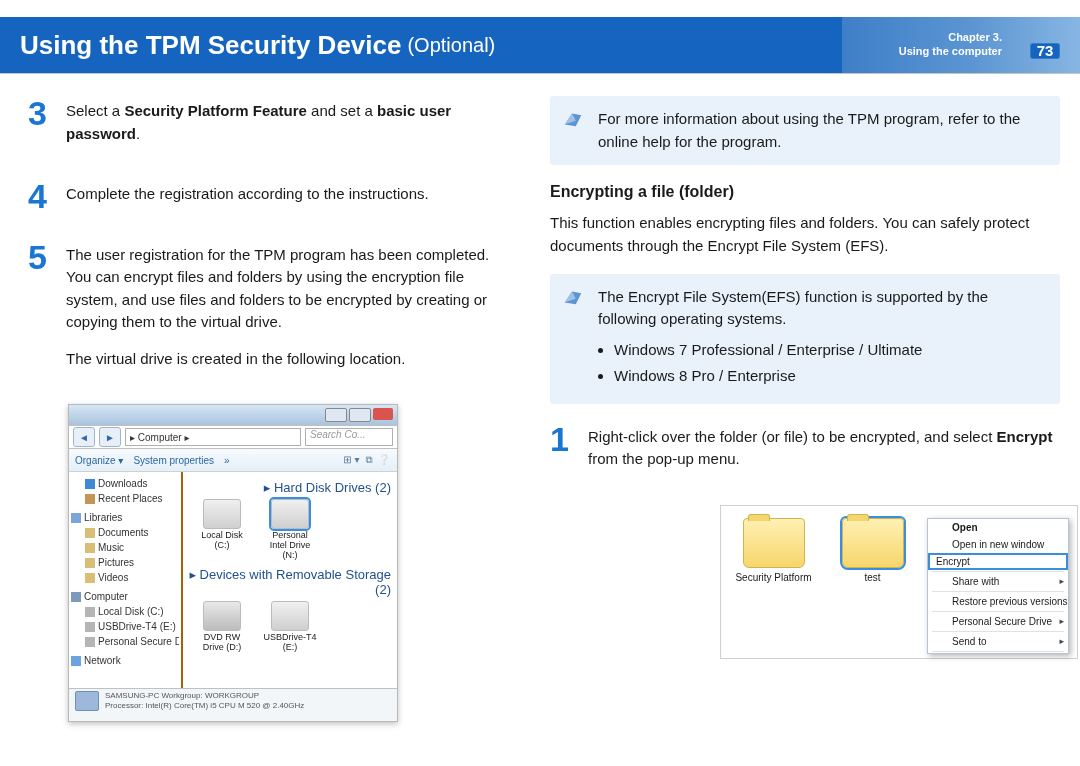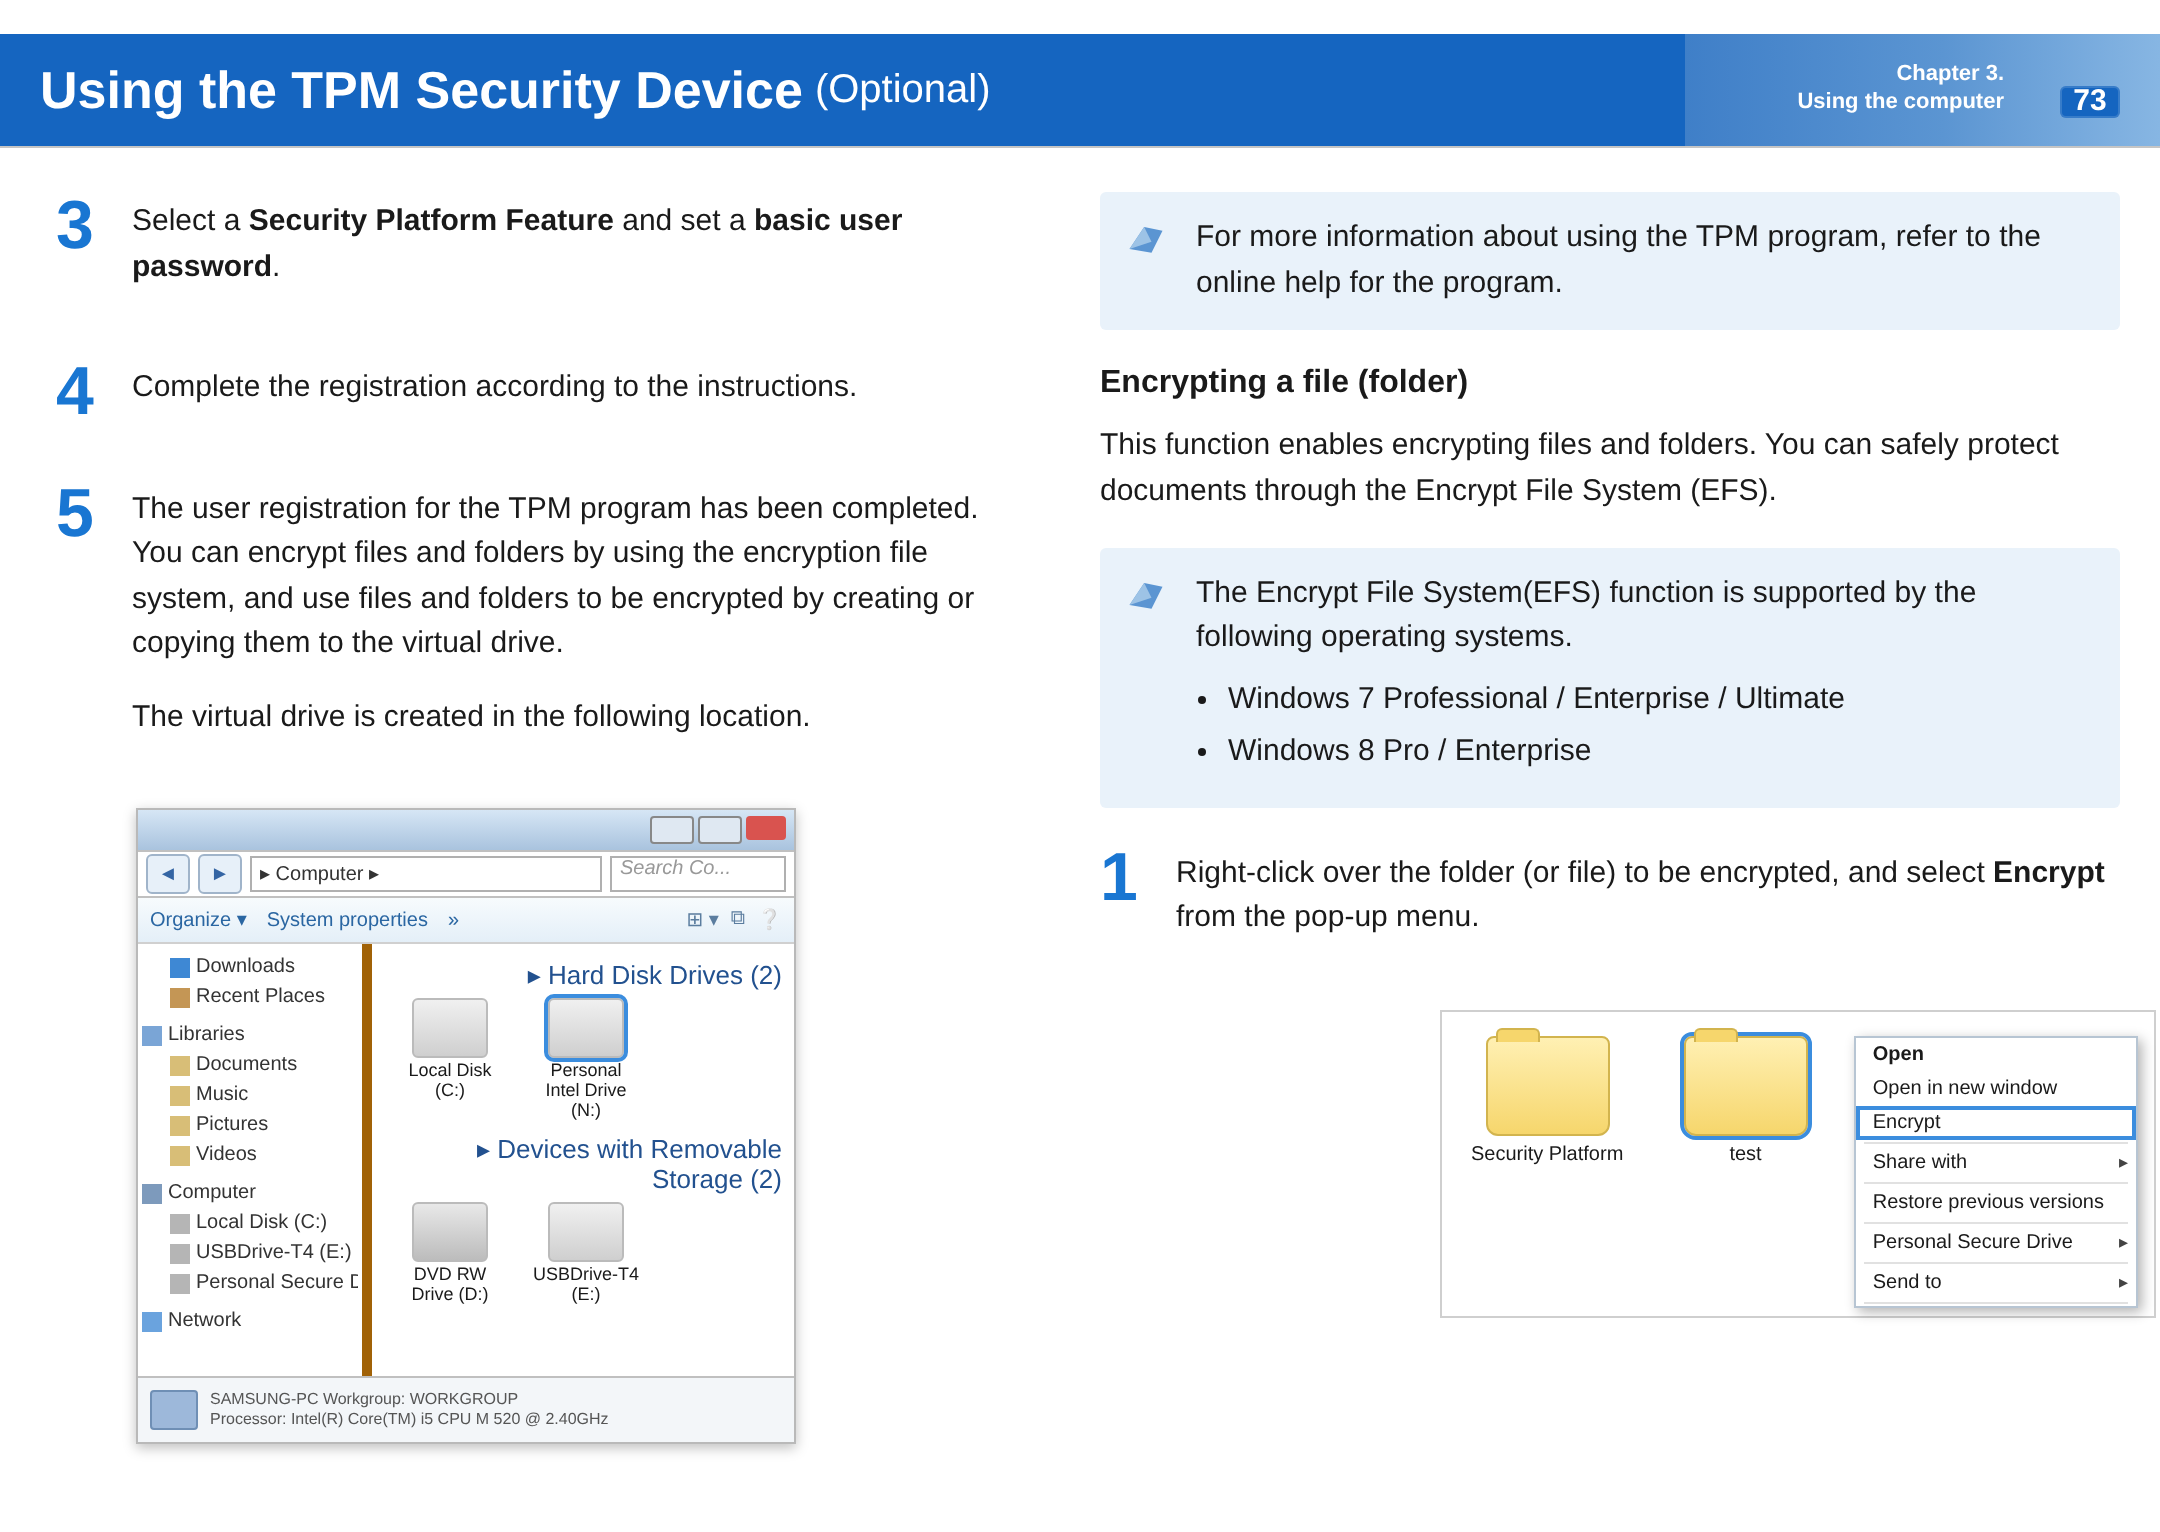--- a/index.html
+++ b/index.html
@@ -105,33 +105,33 @@
   .max{ background:#dfe8f2; border:1px solid #888;}
   .close{ background:#d9534f;}
   .addrbar { height:22px; border-top:1px solid #c0c0c0; border-bottom:1px solid #c0c0c0; display:flex; align-items:center; padding:0 4px; gap:4px;}
   .navbtn{ width:20px;height:18px;border:1px solid #a0b4ca;border-radius:3px;background:#e7f0f9;display:flex;align-items:center;justify-content:center;font-size:10px;color:#3465a4;}
   .addrbox{ flex:1; height:16px; border:1px solid #b0b0b0; padding:0 4px; display:flex;align-items:center;color:#333; white-space:nowrap; overflow:hidden;}
   .searchbox{ width:78px; height:16px; border:1px solid #b0b0b0; padding:0 4px; color:#999; font-style:italic;}
   .toolbar{ height:22px; border-bottom:1px solid #d0d0d0; display:flex; align-items:center; padding:0 6px; gap:10px; background:linear-gradient(#f7fbfd,#e4eff8);}
   .toolbar a{ color:#2a66a2; font-size:10px; }
   .toolbar .tright{ margin-left:auto; display:flex; gap:6px; color:#5b7d9f;}
   .exp-body{ display:flex; height:216px;}
-  .sidebar{ width:108px; border-right:5px solid #a16207; background:#fff; padding:4px 2px; font-size:10px; line-height:1.5;}
+  .sidebar{ width:108px; border-right:2px solid #a16207; background:#fff; padding:4px 2px; font-size:10px; line-height:1.5;}
   .sidebar .grp{ margin-bottom:4px;}
   .sidebar .head{ color:#333; display:flex; gap:3px; align-items:center;}
   .sidebar .item{ padding-left:14px; color:#333; display:flex; gap:3px; align-items:center; white-space:nowrap; overflow:hidden;}
   .sqicon{ width:10px;height:10px;display:inline-block;flex-shrink:0;}
   .mainarea{ flex:1; padding:4px 6px; font-size:10px; overflow:hidden;}
   .group-title{ color:#22518f; margin:4px 0; font-size:13px;text-align:right; }
   .drives{ display:flex; gap:14px; margin:2px 0 6px 6px;}
   .drive{ text-align:center; width:54px;}
   .drive .dicon{ width:36px; height:28px; margin:0 auto 2px; border:1px solid #bbb; border-radius:3px; background:linear-gradient(#f0f0f0,#cfcfcf); }
   .drive .sel{ outline:2px solid #3b8dde; }
   .drive .dtxt{ font-size:9px; line-height:1.1;}
-  .statusbar{ height:28px; border-top:1px solid #c0c0c0; display:flex; align-items:center; padding:2px 6px; gap:6px; background:#f3f6f9;}
+  .statusbar{ height:28px; border-top:1px solid #c0c0c0; display:flex; align-items:flex-start; padding:2px 6px; gap:6px; background:#f3f6f9;}
   .monitor{ width:22px;height:18px;background:#9db8da;border:1px solid #6f8fb5;border-radius:2px;}
   .stattxt{ font-size:8px; line-height:1.2; color:#555;}
 
   
   .ctx-wrap{
     margin-left: 170px;
     margin-top: 2px;
     width: 340px;
     border:1px solid #cfcfcf;
     padding: 12px 8px 4px 8px;
@@ -150,21 +150,21 @@
   }
   .foldericon::before{ content:""; position:absolute; top:-5px; left:4px; width:20px; height:6px; background:#f6d66c; border:1px solid #d2b44e; border-bottom:none; border-radius:3px 3px 0 0;}
   .folder-thumb.sel .foldericon{ outline:2px solid #3b8dde; }
   .ctx-menu{
     width:140px;
     border:1px solid #b7c5d3;
     background:#fff;
     box-shadow:2px 2px 6px rgba(0,0,0,.3);
     font-size:10px;
   }
-  .ctx-menu .mi{ padding:3px 16px 3px 8px; position:relative; white-space:nowrap;}
+  .ctx-menu .mi{ padding:3px 16px 3px 24px; position:relative; white-space:nowrap;}
   .ctx-menu .mi.sub::after{ content:"▸"; position:absolute; right:4px; top:3px; font-size:9px; color:#444;}
   .ctx-menu .mi.top{ font-weight:600; }
   .ctx-menu .sep{ border-top:1px solid #e1e1e1; margin:1px 4px;}
   .ctx-menu .mi.hl{ border:2px solid #3b8dde; padding:1px 14px 1px 6px;}
 </style>
 </head>
 <body>
 
 <div class="header">
   <span class="header-title">Using the TPM Security Device</span>

